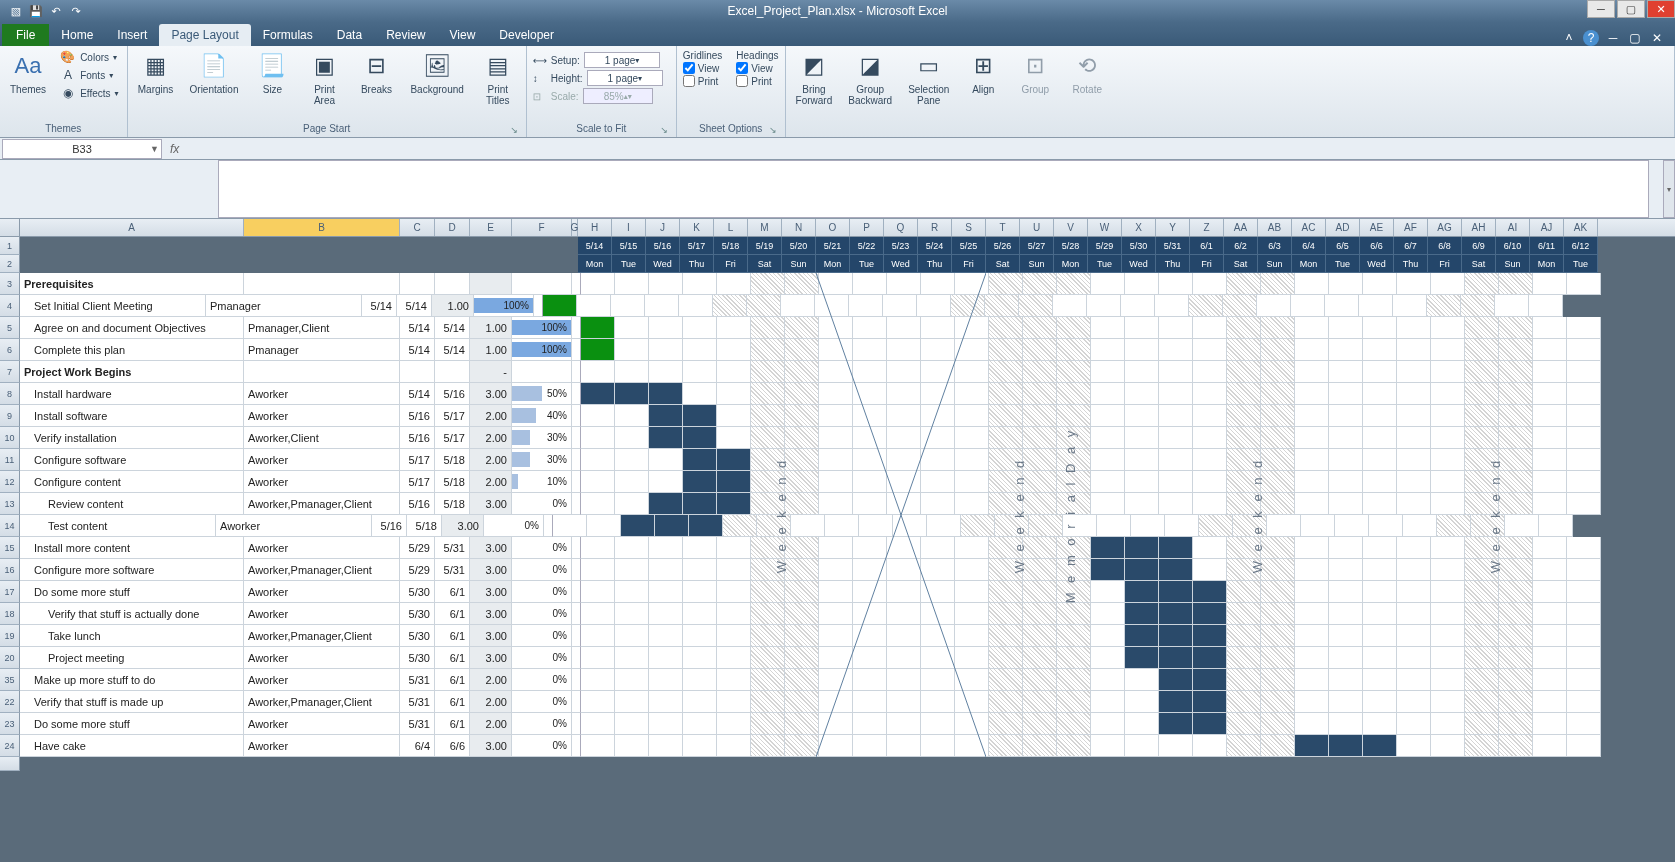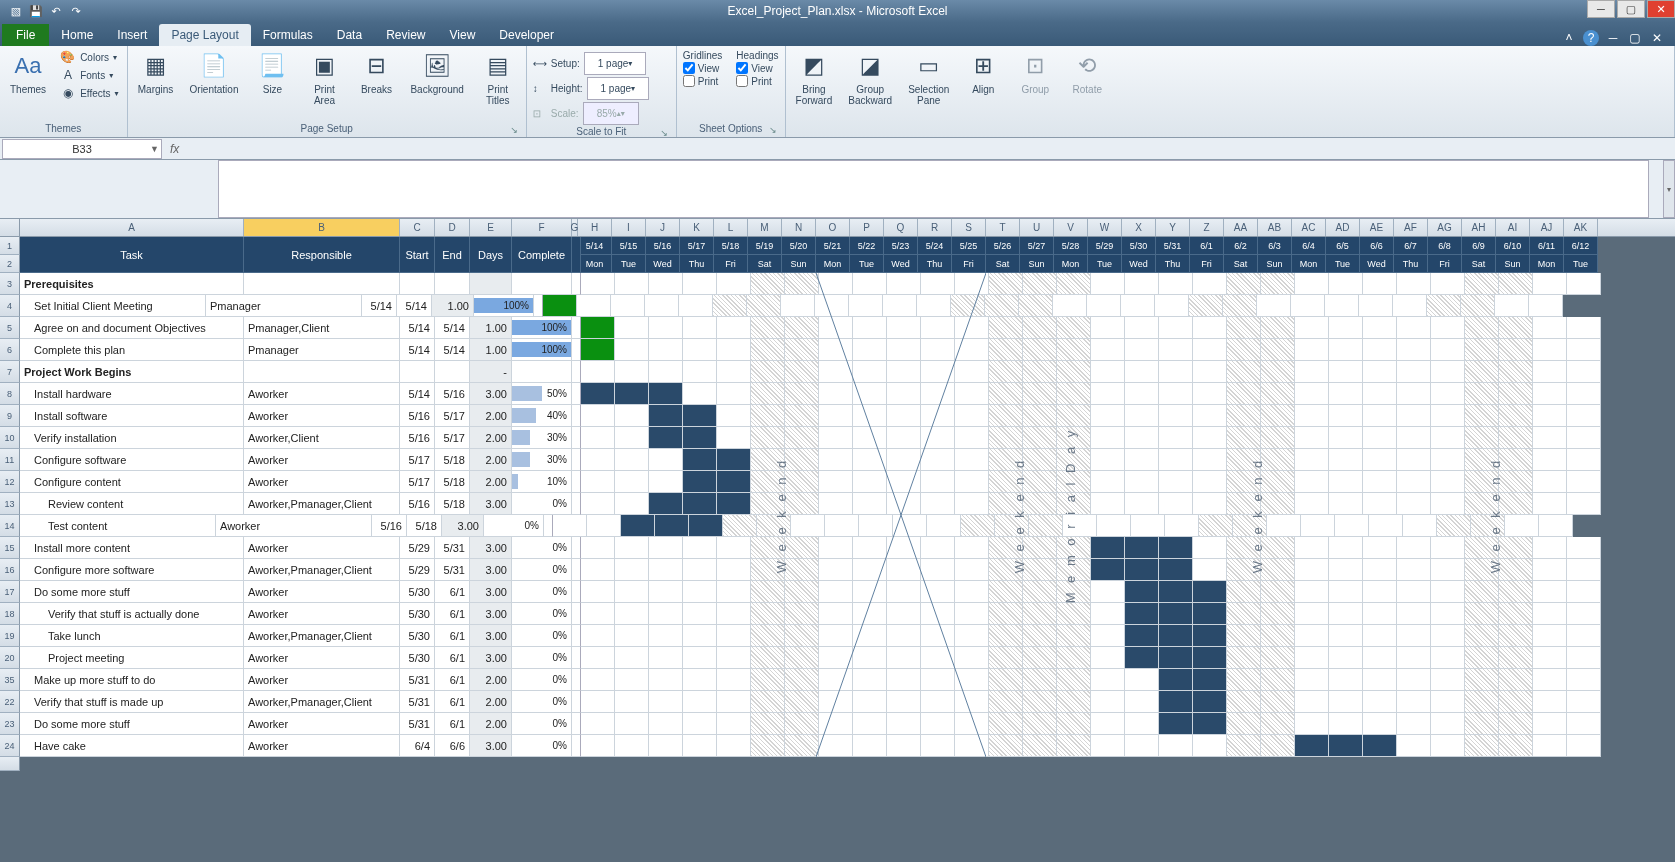--- a/index.html
+++ b/index.html
@@ -27,21 +27,21 @@
 .group { border-right: 1px solid #b0c0d0; padding: 2px 6px 2px 6px; display: flex; flex-direction: column; justify-content: space-between; }
 .group-content { display: flex; align-items: flex-start; gap: 8px; flex: 1; }
 .group-label { text-align: center; font-size: 10px; color: #4a6078; padding: 1px 0; position: relative; }
 .group-label .launch { position:absolute; right:2px; bottom:0; font-size:9px;color:#688;}
 .big-btn { display: flex; flex-direction: column; align-items: center; gap: 2px; padding: 2px 4px; font-size: 10px; color: #354a5e; cursor: pointer; min-width:44px;}
 .big-btn .icon { width: 32px; height: 32px; display:flex;align-items:center;justify-content:center;font-size:22px; }
 .sml-btn { display:flex; align-items:center; gap:4px; font-size:10px; color:#354a5e; padding:1px 2px; cursor:pointer; }
 .sml-btn .icon{width:16px;height:16px;display:flex;align-items:center;justify-content:center;font-size:12px;}
 .stack { display:flex; flex-direction:column; gap:0px; }
 .scale-row{display:flex;align-items:center;gap:4px;font-size:10px;color:#354a5e;}
-.scale-row .spin{border:1px solid #aab;background:#fff;padding:0 13px;min-width:46px;height:23px;font-size:10px;display:flex;align-items:center;justify-content:space-between;}
+.scale-row .spin{border:1px solid #aab;background:#fff;padding:0 20px;min-width:46px;height:16px;font-size:10px;display:flex;align-items:center;justify-content:space-between;}
 .scale-row.disabled{color:#9aa;}
 .scale-row.disabled .spin{color:#9aa;background:#eef;}
 .sheet-opts{display:flex;gap:14px;}
 .sheet-col{display:flex;flex-direction:column;gap:1px;font-size:10px;color:#354a5e;}
 .sheet-col .hdr{font-size:10px;color:#354a5e;}
 .chk{display:flex;align-items:center;gap:3px;}
 .chk input{width:12px;height:12px;}
 
 
 .fx-row { height: 22px; background:#e8eef4; border-bottom:1px solid #8a9aaa; display:flex; align-items:center;}
@@ -168,21 +168,21 @@
       <div class="big-btn">
           <span class="icon">🖼</span>
           <span>Background</span>
         </div>
       <div class="big-btn">
           <span class="icon">▤</span>
           <span style="white-space:pre;text-align:center;">Print
 Titles</span>
         </div>
     </div>
-    <div class="group-label"><span>Page Setup</span><span class="launch">↘</span></div>
+    <div class="group-label"><span>Page Start</span><span class="launch">↘</span></div>
   </div>
 
   <div class="group" style="min-width:150px;">
     <div class="group-content">
         <div class="stack" style="gap:2px;padding-top:4px;">
       <div class="scale-row">
             <span style="width:14px;">⟷</span>
             <span>Setup:</span>
             <div class="spin">
               <span>1 page</span>
@@ -326,29 +326,20 @@
       <div class="col-hdr" style="width: 34px;">AG</div>
       <div class="col-hdr" style="width: 34px;">AH</div>
       <div class="col-hdr" style="width: 34px;">AI</div>
       <div class="col-hdr" style="width: 34px;">AJ</div>
       <div class="col-hdr" style="width: 34px;">AK</div>
     </div>
   <div class="sheet" id="sheet" style="position:relative;">
       <div style="position: relative; height: 36px;">
         <div class="row-hdr" style="height: 18px; position: absolute; top: 0px;">1</div>
         <div class="row-hdr" style="height: 18px; position: absolute; top: 18px;">2</div>
-        <div style="display: flex; height: 36px; position: absolute; left: 20px; top: 0px; z-index: 3;">
-          <div class="cell hdr" style="width: 224px; height: 36px;">Task</div>
-          <div class="cell hdr" style="width: 156px; height: 36px;">Responsible</div>
-          <div class="cell hdr" style="width: 35px; height: 36px;">Start</div>
-          <div class="cell hdr" style="width: 35px; height: 36px;">End</div>
-          <div class="cell hdr" style="width: 42px; height: 36px;">Days</div>
-          <div class="cell hdr" style="width: 60px; height: 36px;">Complete</div>
-          <div class="cell hdr" style="width: 6px; height: 36px;"></div>
-        </div>
         <div style="display: flex; height: 18px; position: absolute; left: 578px; top: 0px;">
           <div class="date-hdr" style="width: 34px; height: 18px;">5/14</div>
           <div class="date-hdr" style="width: 34px; height: 18px;">5/15</div>
           <div class="date-hdr" style="width: 34px; height: 18px;">5/16</div>
           <div class="date-hdr" style="width: 34px; height: 18px;">5/17</div>
           <div class="date-hdr" style="width: 34px; height: 18px;">5/18</div>
           <div class="date-hdr" style="width: 34px; height: 18px;">5/19</div>
           <div class="date-hdr" style="width: 34px; height: 18px;">5/20</div>
           <div class="date-hdr" style="width: 34px; height: 18px;">5/21</div>
           <div class="date-hdr" style="width: 34px; height: 18px;">5/22</div>

